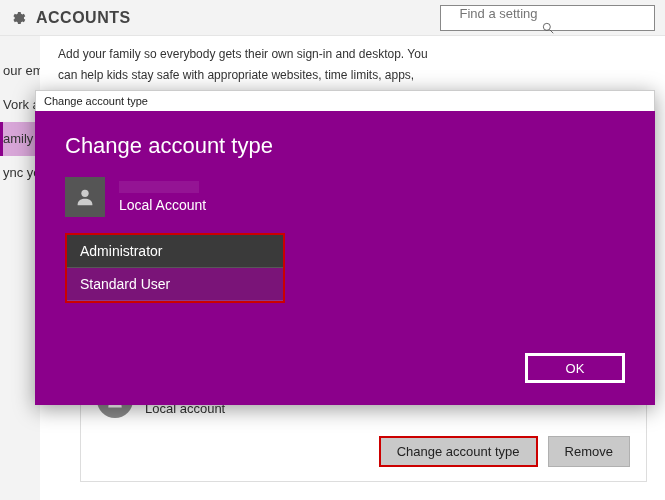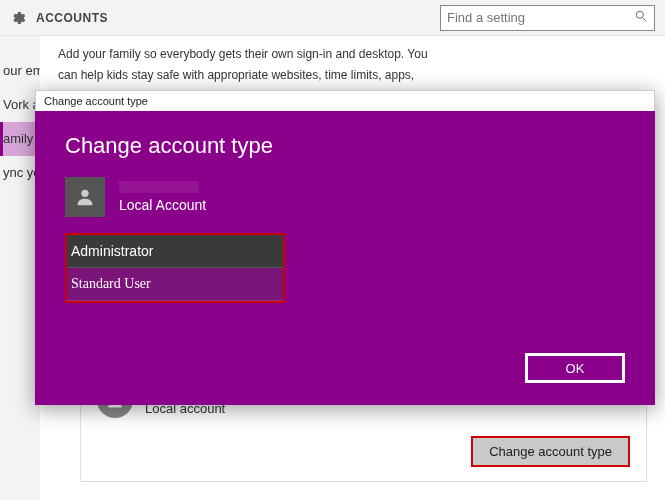--- a/index.html
+++ b/index.html
@@ -1,22 +1,22 @@
 <!DOCTYPE html>
 <html><head>
 <meta charset="utf-8">
 <style>
   * { box-sizing: border-box; margin: 0; padding: 0; font-family: "Segoe UI", Arial, sans-serif; }
   body { width: 665px; height: 500px; background: #fff; overflow: hidden; position: relative; }
 
   .top-bar { height: 36px; display: flex; align-items: center; padding: 0 10px; border-bottom: 1px solid #e5e5e5; background: #f3f3f3; }
   .gear { width: 16px; height: 16px; margin-right: 10px; }
   .gear svg { width: 16px; height: 16px; fill: #606060; }
-  .title { font-size: 12px; font-weight: 600; letter-spacing: .5px; color: #444; }
-  .search-box { margin-left: auto; width: 215px; height: 26px; border: 1px solid #888; background: #fff; display: flex; align-items: center; padding: 0 6px; }
+  .title { font-size: 16px; font-weight: 600; letter-spacing: .5px; color: #444; }
+  .search-box { margin-left: auto; width: 215px; height: 26px; border: 1px solid #888; background: #fff; display: flex; align-items: center; padding: 0 6px; flex-direction: column; }
   .search-box input { border: none; outline: none; flex: 1; font-size: 13px; color: #666; background: transparent; }
   .search-box .sicon svg { width: 14px; height: 14px; stroke: #555; fill: none; stroke-width: 1.5; }
 
   .main { display: flex; height: calc(100% - 36px); }
   .sidebar { width: 40px; flex-shrink: 0; background: #f3f3f3; padding-top: 18px; }
   .sb-item { height: 34px; line-height: 34px; font-size: 13px; padding-left: 0; color: #333; white-space: nowrap; overflow: hidden; border-left: 3px solid transparent; }
   .sb-item.active { background: #d8a6d8; border-left-color: #8b008b; }
 
   .content { flex: 1; padding: 8px 18px; font-size: 13px; color: #333; position: relative; overflow: hidden; }
   .partial-text-top { font-size: 12px; line-height: 21px; margin-bottom: 8px; max-width: 370px; }
@@ -37,23 +37,23 @@
   .dialog { position: absolute; left: 35px; top: 90px; width: 620px; background: #8b008b; box-shadow: 0 4px 20px rgba(0,0,0,.4); z-index: 10; }
   .dlg-titlebar { background: #fff; color: #222; font-size: 11px; padding: 4px 8px; border: 1px solid #ccc; border-bottom: none; }
   .dlg-body { padding: 22px 30px 22px 30px; color: #fff; }
   .dlg-heading { font-size: 22px; font-weight: 300; margin-bottom: 18px; }
   .dlg-user { display: flex; align-items: center; gap: 14px; margin-bottom: 16px; }
   .dlg-avatar { width: 40px; height: 40px; background: #555; display: flex; align-items: center; justify-content: center; }
   .dlg-avatar svg { width: 22px; height: 22px; fill: #ccc; }
   .dlg-username { background: rgba(255,255,255,.08); width: 80px; height: 12px; margin-bottom: 4px; }
   .dlg-usertype { font-size: 14px; }
   .dlg-options { border: 2px solid #c00; width: 220px; }
-  .dlg-opt { padding: 8px 4px; font-size: 14px; border-bottom: 1px solid rgba(255,255,255,.15); cursor: pointer; }
+  .dlg-opt { padding: 8px 13px; font-size: 14px; border-bottom: 1px solid rgba(255,255,255,.15); cursor: pointer; }
   .dlg-opt.selected { background: #3a3a3a; }
-  .dlg-opt.alt { background: #7a1478; font-family: Liberation Serif, serif; }
+  .dlg-opt.alt { background: #7a1478; }
   .dlg-buttons { display: flex; gap: 26px; justify-content: flex-end; margin-top: 50px; }
   .btn-purple { width: 100px; height: 30px; border: 2px solid #fff; background: transparent; color: #fff; font-size: 13px; cursor: pointer; }
   .btn-purple.primary { border-width: 3px; }
 </style>
 </head>
 <body>
 
 <div class="top-bar">
   <span class="gear">
     <svg viewBox="0 0 24 24">
@@ -93,20 +93,21 @@
               <path d="M4 20c0-4 4-6 8-6s8 2 8 6v1H4z"></path>
             </svg>
         </div>
         <div class="user-info">
           <div class="uname"></div>
           <div class="utype">Local account</div>
         </div>
       </div>
       <div class="user-buttons">
         <button class="btn-grey primary">Change account type</button>
+        <button class="btn-grey">Remove</button>
       </div>
     </div>
   </div>
 </div>
 
 <div class="dialog">
   <div class="dlg-titlebar">Change account type</div>
   <div class="dlg-body">
     <div class="dlg-heading">Change account type</div>
     <div class="dlg-user">

